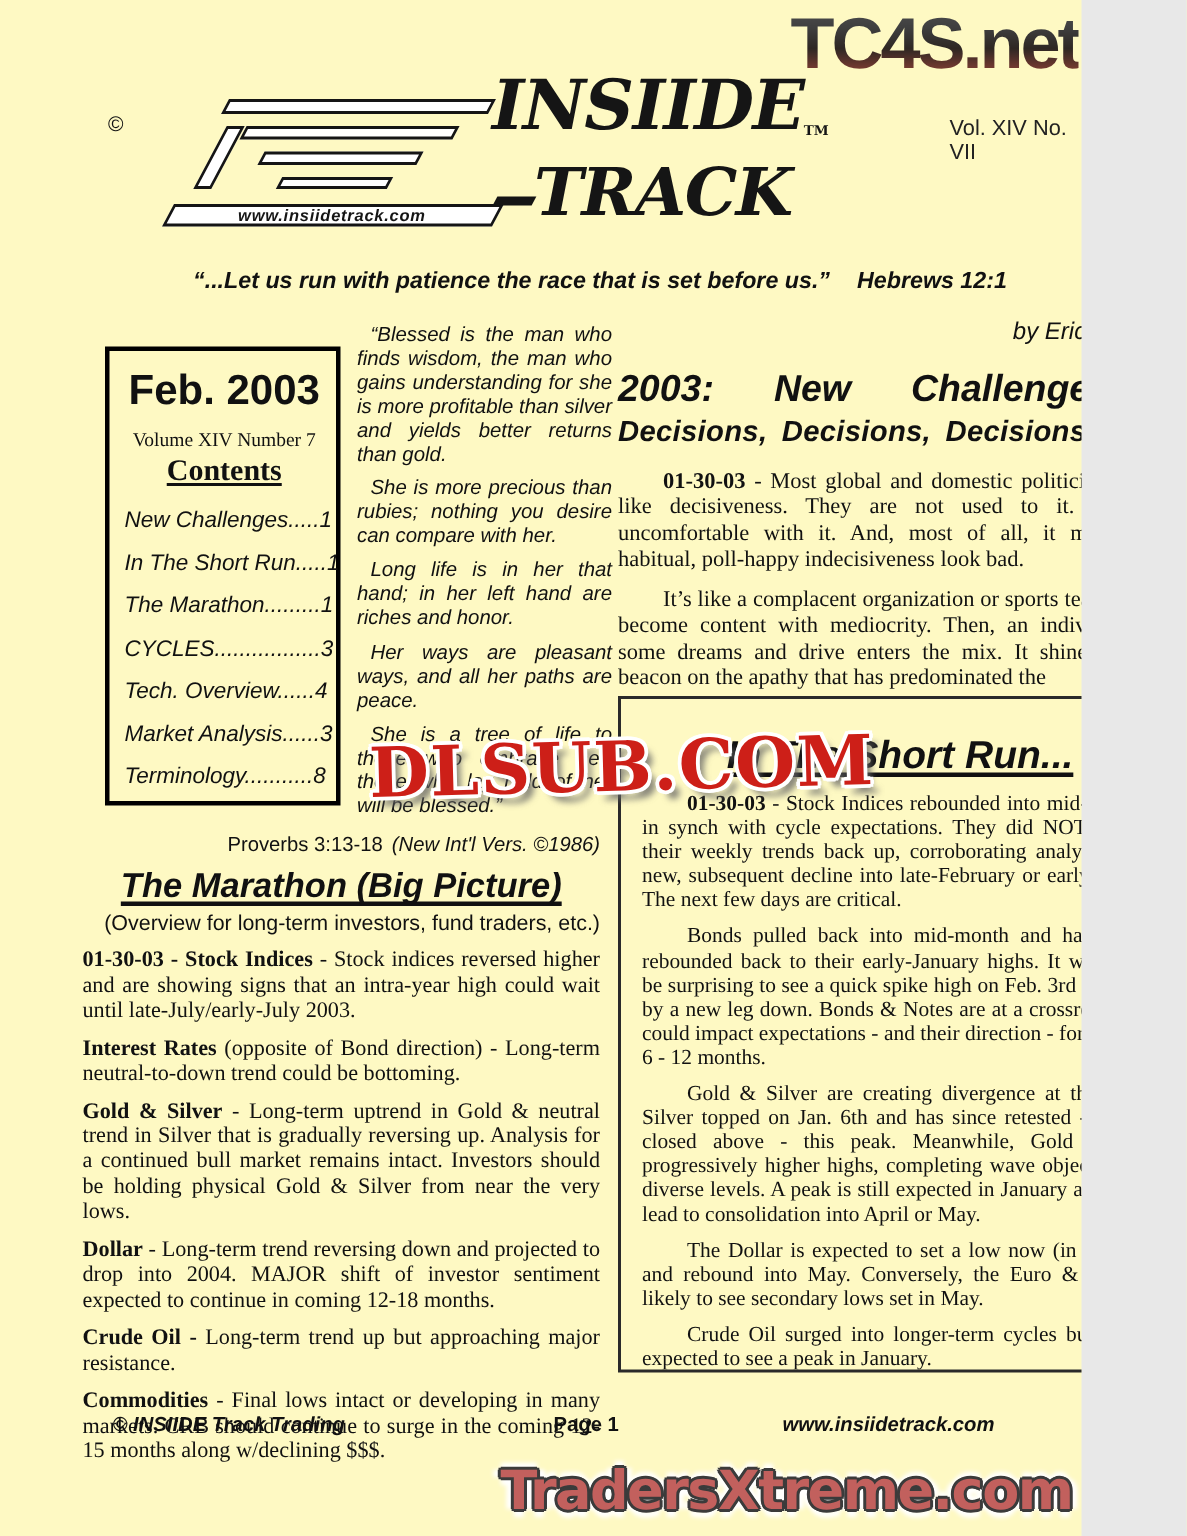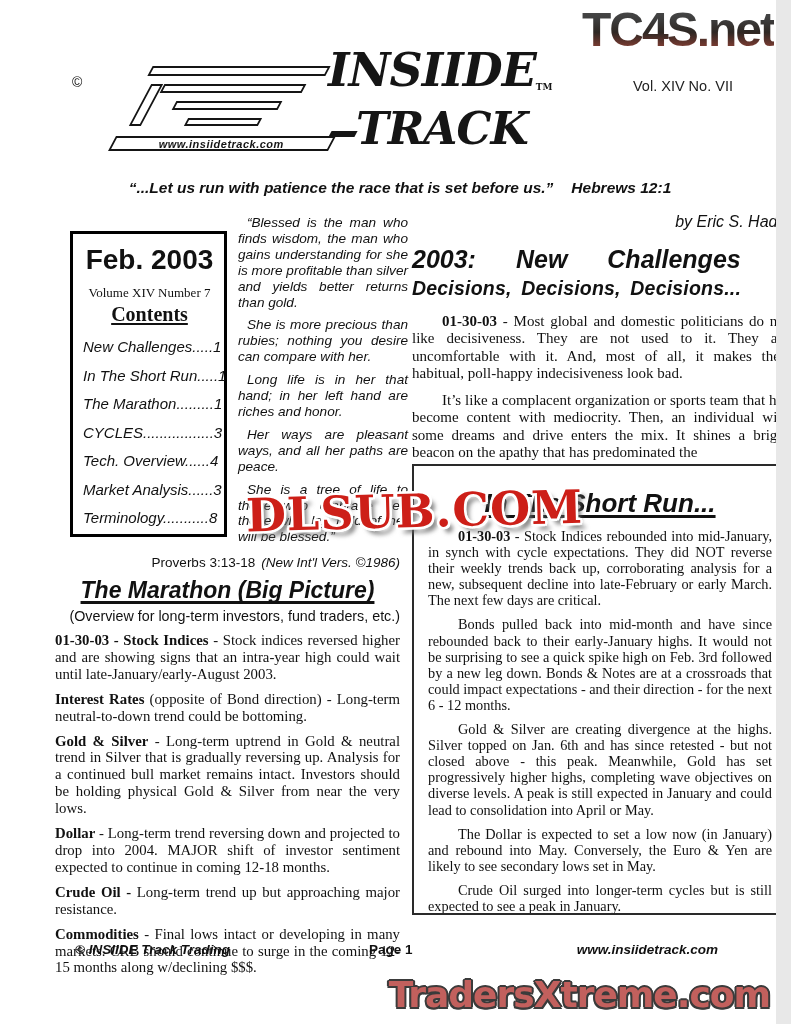--- a/index.html
+++ b/index.html
@@ -1,16 +1,16 @@
 <!DOCTYPE html>
 <html><head>
 <meta charset="utf-8">
 <style>
   html,body{margin:0;padding:0;background:#e8e8e8;}
-  .page{position:relative;width:776px;height:1024px;background:#ffffff;overflow:hidden;
+  .page{position:relative;width:721px;height:1024px;background:#fef9c3;overflow:hidden;
         font-family:"Liberation Serif",serif;color:#111;}
   [data-name]{box-sizing:border-box;}
 
   
   .tc4s{position:absolute;top:2px;right:2px;font-family:"Liberation Sans",sans-serif;
         font-weight:bold;font-size:48px;letter-spacing:-2px;
         background:linear-gradient(180deg,#525252 0%,#3f3f3f 30%,#2e2723 55%,#7c3c32 82%,#a2524a 100%);
         -webkit-background-clip:text;background-clip:text;color:transparent;}
 
   
@@ -173,21 +173,21 @@
     <p class="bodyP" data-name="short-run-paragraph">Bonds pulled back into mid-month and have since rebounded back to their early-January highs.  It would not be surprising to see a quick spike high on Feb. 3rd followed by a new leg down.  Bonds &amp; Notes are at a crossroads that could impact expectations - and their direction - for the next 6 - 12 months.</p>
     <p class="bodyP" data-name="short-run-paragraph">Gold &amp; Silver are creating divergence at the highs.  Silver topped on Jan. 6th and has since retested - but not closed above - this peak.  Meanwhile, Gold has set progressively higher highs, completing wave objectives on diverse levels.  A peak is still expected in January and could lead to consolidation into April or May.</p>
     <p class="bodyP" data-name="short-run-paragraph">The Dollar is expected to set a low now (in January) and rebound into May.  Conversely, the Euro &amp; Yen are likely to see secondary lows set in May.</p>
     <p class="bodyP" data-name="short-run-paragraph">Crude Oil surged into longer-term cycles but is still expected to see a peak in January.</p>
     <p class="bodyP" data-name="short-run-paragraph">See page 6 for analysis and outlooks for other commodity &amp; inflation-related markets.</p>
   </div>
 
   <div class="marathon" data-name="marathon-section">
     <div class="marTitle" data-name="marathon-title">The Marathon (Big Picture)</div>
     <div class="marSub" data-name="marathon-subtitle">(Overview for long-term investors, fund traders, etc.)</div>
-    <p class="marP" data-name="marathon-entry"><span class="leadBold" data-name="entry-lead">01-30-03 - Stock Indices</span><span> - Stock indices reversed higher and are showing signs that an intra-year high could wait until late-January/early-August 2003.</span></p>
+    <p class="marP" data-name="marathon-entry"><span class="leadBold" data-name="entry-lead">01-30-03 - Stock Indices</span><span> - Stock indices reversed higher and are showing signs that an intra-year high could wait until late-July/early-July 2003.</span></p>
     <p class="marP" data-name="marathon-entry"><span class="leadBold" data-name="entry-lead">Interest Rates</span><span> (opposite of Bond direction) - Long-term neutral-to-down trend could be bottoming.</span></p>
     <p class="marP" data-name="marathon-entry"><span class="leadBold" data-name="entry-lead">Gold &amp; Silver</span><span> - Long-term uptrend in Gold &amp; neutral trend in Silver that is gradually reversing up.  Analysis for a continued bull market remains intact.  Investors should be holding physical Gold &amp; Silver from near the very lows.</span></p>
     <p class="marP" data-name="marathon-entry"><span class="leadBold" data-name="entry-lead">Dollar</span><span> - Long-term trend reversing down and projected to drop into 2004.  MAJOR shift of investor sentiment expected to continue in coming 12-18 months.</span></p>
     <p class="marP" data-name="marathon-entry"><span class="leadBold" data-name="entry-lead">Crude Oil -</span><span> Long-term trend up but approaching major resistance.</span></p>
     <p class="marP" data-name="marathon-entry"><span class="leadBold" data-name="entry-lead">Commodities</span><span> - Final lows intact or developing in many markets.  CRB should continue to surge in the coming 12-15 months along w/declining $$$.</span></p>
   </div>
 
   <div class="footCopy" data-name="footer-copyright">© INSIIDE Track Trading</div>
   <div class="footPage" data-name="footer-page-number">Page 1</div>
   <div class="footSite" data-name="footer-website">www.insiidetrack.com</div>

